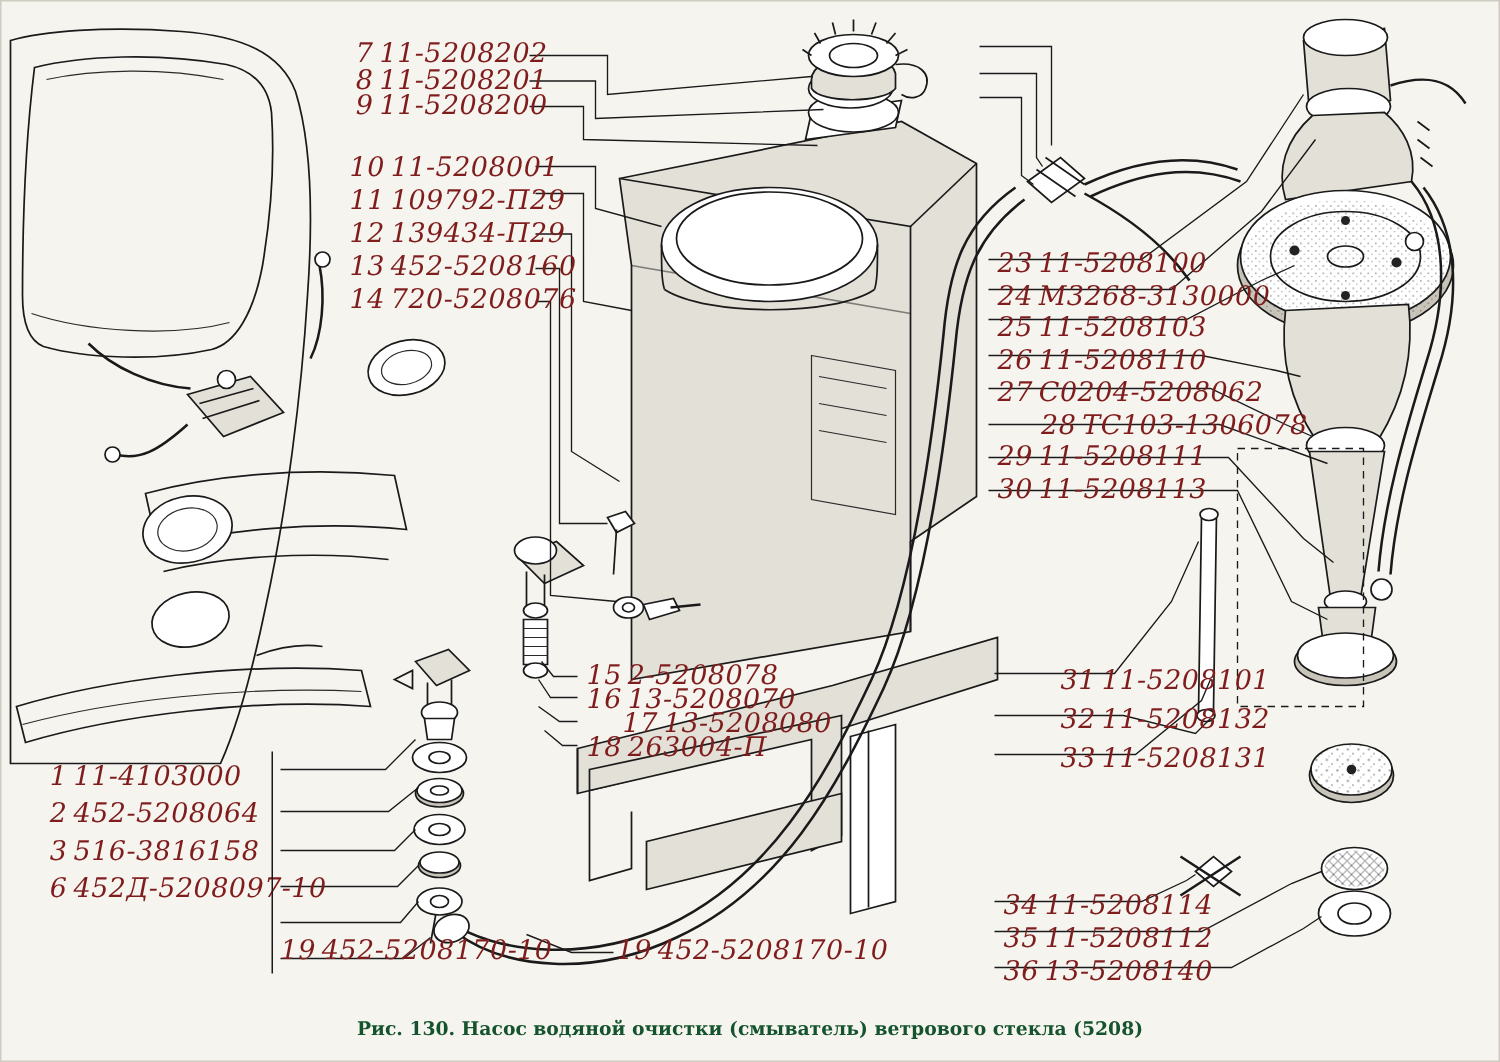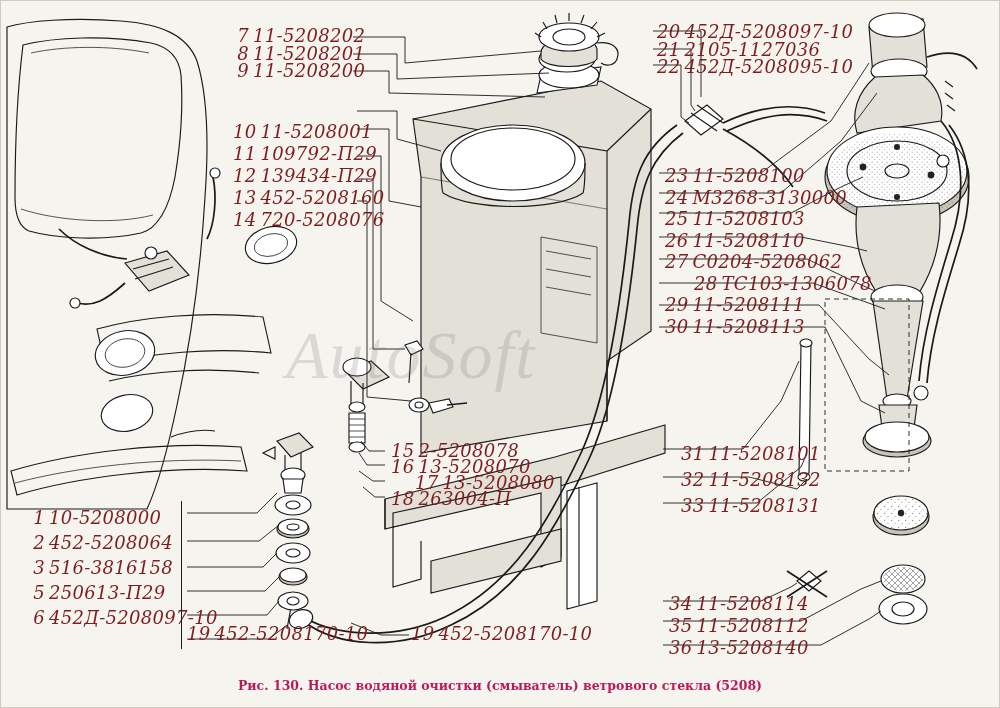--- a/index.html
+++ b/index.html
@@ -34,21 +34,21 @@
   .group .callout{position:relative;left:0;top:0;display:block;}
 
   .caption{
     position:absolute;
     left:0;right:0;
     bottom:14px;
     text-align:center;
     font-size:12.5px;
     font-weight:bold;
     font-style:normal;
-    color:#be185d;
+    color:#14532d;
     font-family:"DejaVu Serif", serif;
   }
 
   
   .watermark{
     position:absolute;
     left:285px;top:315px;
     font-family:"Liberation Serif", serif;
     font-style:italic;
     font-size:68px;
@@ -308,77 +308,70 @@
       <path d="M186,540 L258,540 L278,524"></path>
       <path d="M186,566 L262,566 L276,552"></path>
       <path d="M186,590 L264,590 L278,576"></path>
       <path d="M186,614 L266,614 L278,600"></path>
       <path d="M186,638 L268,638 L286,624"></path>
 
       <path d="M408,634 L380,634 L350,622"></path>
     </g>
   </svg>
 
-  <div class="watermark">AutoSoft</div>
 
   <div class="group" style="left:232px;top:26px;">
     <div class="callout"><span class="num">7</span><span class="code">11-5208202</span></div>
     <div class="callout"><span class="num">8</span><span class="code">11-5208201</span></div>
     <div class="callout"><span class="num">9</span><span class="code">11-5208200</span></div>
   </div>
 
-  <div class="group" style="left:232px;top:100px;line-height:22px;margin-top:20px;">
+  <div class="group" style="left:232px;top:100px;line-height:22px;">
     <div class="callout" style="line-height:22px;"><span class="num">10</span><span class="code">11-5208001</span></div>
     <div class="callout" style="line-height:22px;"><span class="num">11</span><span class="code">109792-П29</span></div>
     <div class="callout" style="line-height:22px;"><span class="num">12</span><span class="code">139434-П29</span></div>
     <div class="callout" style="line-height:22px;"><span class="num">13</span><span class="code">452-5208160</span></div>
     <div class="callout" style="line-height:22px;"><span class="num">14</span><span class="code">720-5208076</span></div>
   </div>
 
-  <div class="group" style="left:656px;top:22px;">
-    <div class="callout"><span class="num">20</span><span class="code">452Д-5208097-10</span></div>
-    <div class="callout"><span class="num">21</span><span class="code">2105-1127036</span></div>
-    <div class="callout"><span class="num">22</span><span class="code">452Д-5208095-10</span></div>
-  </div>
 
   <div class="group" style="left:664px;top:164px;line-height:21.5px;">
     <div class="callout" style="line-height:21.5px;"><span class="num">23</span><span class="code">11-5208100</span></div>
     <div class="callout" style="line-height:21.5px;"><span class="num">24</span><span class="code">М3268-3130000</span></div>
     <div class="callout" style="line-height:21.5px;"><span class="num">25</span><span class="code">11-5208103</span></div>
     <div class="callout" style="line-height:21.5px;"><span class="num">26</span><span class="code">11-5208110</span></div>
     <div class="callout" style="line-height:21.5px;"><span class="num">27</span><span class="code">С0204-5208062</span></div>
     <div class="callout" style="line-height:21.5px;margin-left:29px;"><span class="num">28</span><span class="code">ТС103-1306078</span></div>
     <div class="callout" style="line-height:21.5px;"><span class="num">29</span><span class="code">11-5208111</span></div>
     <div class="callout" style="line-height:21.5px;"><span class="num">30</span><span class="code">11-5208113</span></div>
   </div>
 
-  <div class="group" style="left:680px;top:440px;line-height:26px;">
+  <div class="group" style="left:706px;top:440px;line-height:26px;">
     <div class="callout" style="line-height:26px;"><span class="num">31</span><span class="code">11-5208101</span></div>
     <div class="callout" style="line-height:26px;"><span class="num">32</span><span class="code">11-5208132</span></div>
     <div class="callout" style="line-height:26px;"><span class="num">33</span><span class="code">11-5208131</span></div>
   </div>
 
   <div class="group" style="left:668px;top:592px;line-height:22px;">
     <div class="callout" style="line-height:22px;"><span class="num">34</span><span class="code">11-5208114</span></div>
     <div class="callout" style="line-height:22px;"><span class="num">35</span><span class="code">11-5208112</span></div>
     <div class="callout" style="line-height:22px;"><span class="num">36</span><span class="code">13-5208140</span></div>
   </div>
 
   <div class="group" style="left:390px;top:442px;line-height:16px;">
     <div class="callout" style="line-height:16px;"><span class="num">15</span><span class="code">2-5208078</span></div>
     <div class="callout" style="line-height:16px;"><span class="num">16</span><span class="code">13-5208070</span></div>
     <div class="callout" style="line-height:16px;margin-left:24px;"><span class="num">17</span><span class="code">13-5208080</span></div>
     <div class="callout" style="line-height:16px;"><span class="num">18</span><span class="code">263004-П</span></div>
   </div>
 
   <div class="group" style="left:28px;top:504px;line-height:25px;">
-    <div class="callout" style="line-height:25px;"><span class="num">1</span><span class="code">10-5208000</span></div>
+    <div class="callout" style="line-height:25px;"><span class="num">1</span><span class="code">11-4103000</span></div>
     <div class="callout" style="line-height:25px;"><span class="num">2</span><span class="code">452-5208064</span></div>
     <div class="callout" style="line-height:25px;"><span class="num">3</span><span class="code">516-3816158</span></div>
-    <div class="callout" style="line-height:25px;"><span class="num">5</span><span class="code">250613-П29</span></div>
     <div class="callout" style="line-height:25px;"><span class="num">6</span><span class="code">452Д-5208097-10</span></div>
   </div>
 
   <div class="group" style="left:180px;top:496px;">
     <div style="position:absolute;left:0;top:4px;width:1px;height:148px;background:#1a1a1a;"></div>
   </div>
 
   <div class="callout" style="left:186px;top:624px;">
     <span class="num">19</span><span class="code">452-5208170-10</span>
   </div>

